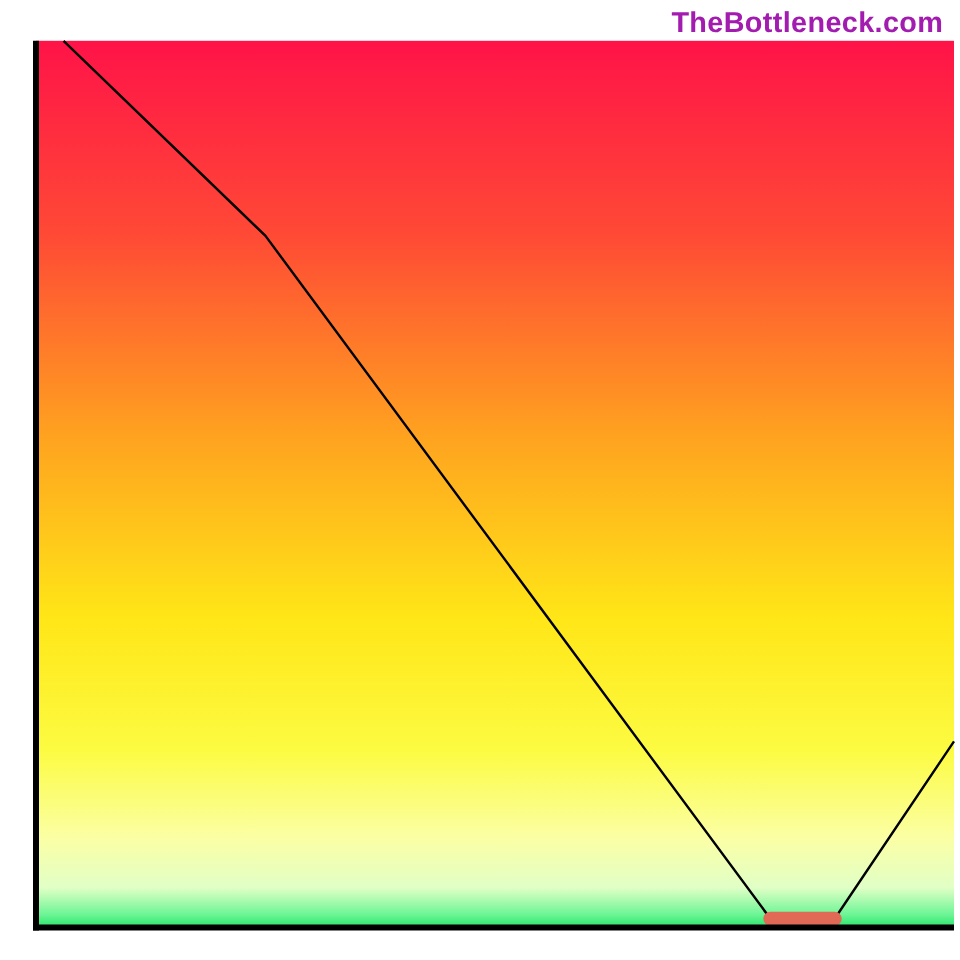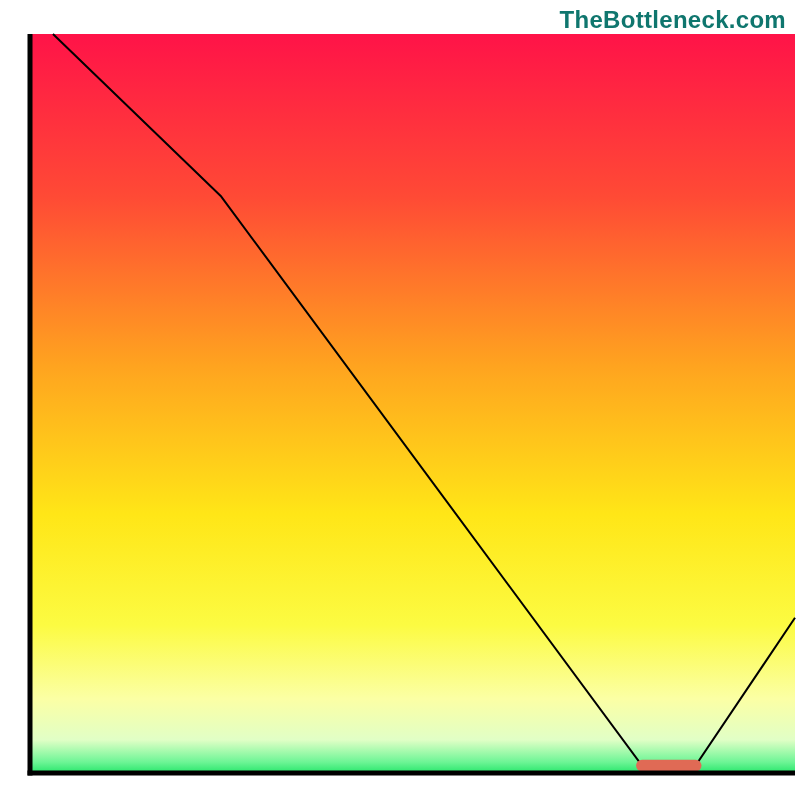--- a/index.html
+++ b/index.html
@@ -14,21 +14,21 @@
     position: relative;
     width: 800px;
     height: 800px;
   }
   .watermark {
     position: absolute;
     top: 6px;
     right: 14px;
     font-size: 24px;
     font-weight: 600;
-    color: #0f766e;
+    color: #a21caf;
     letter-spacing: 0.3px;
     z-index: 10;
   }
   svg.plot {
     position: absolute;
     top: 0;
     left: 0;
   }
 </style>
 </head>

